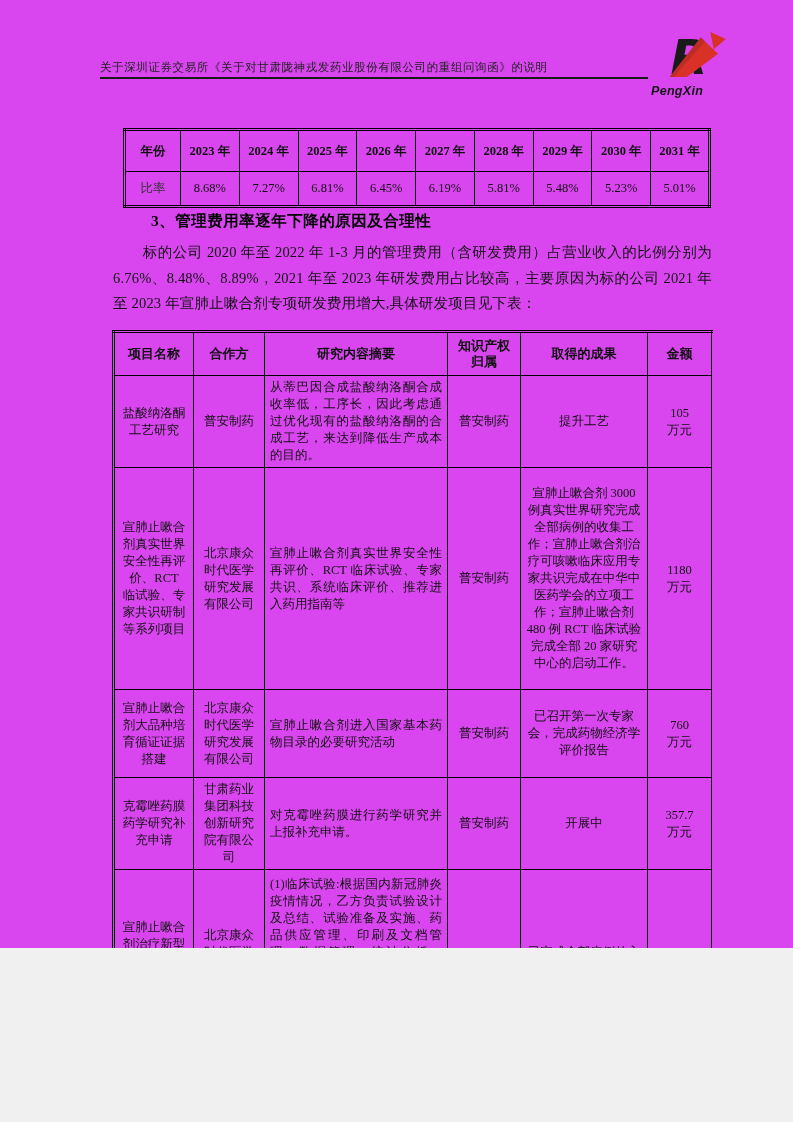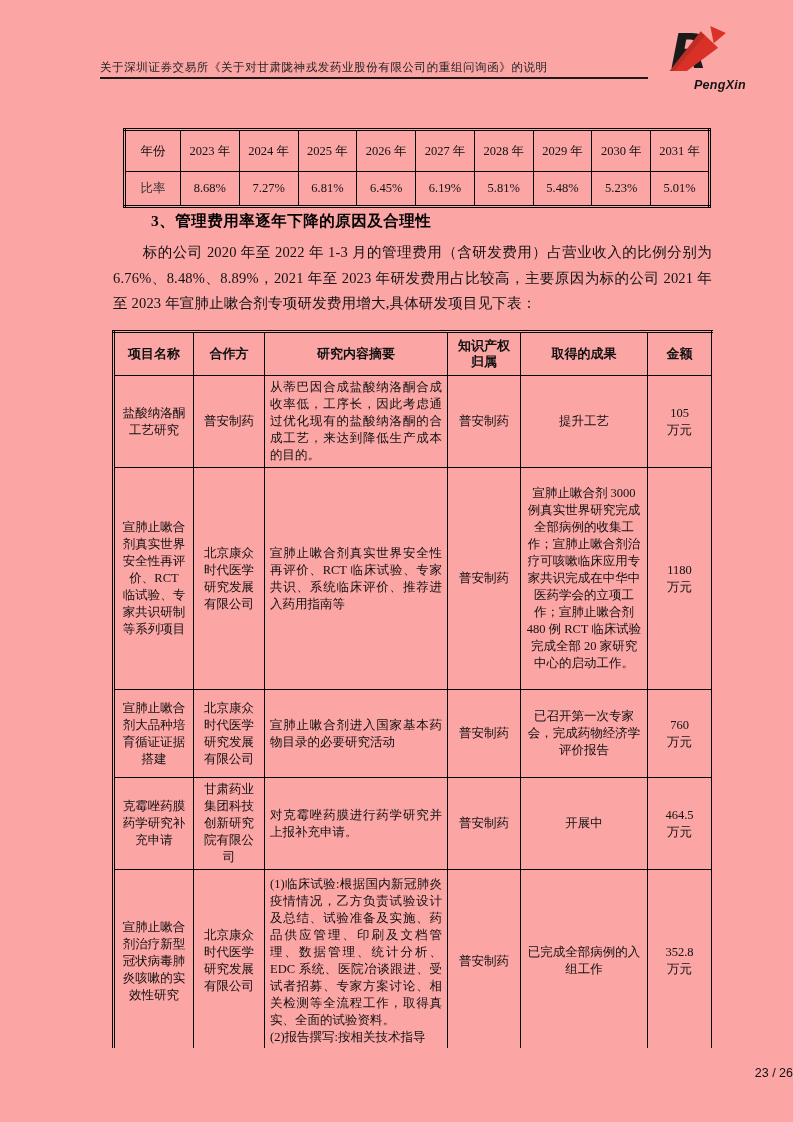--- a/index.html
+++ b/index.html
@@ -1,45 +1,45 @@
 <!DOCTYPE html>
 <html><head>
 <meta charset="utf-8">
 <style>
   html,body{margin:0;padding:0;background:#f0f0f0;}
   .page{
-    position:relative;width:793px;height:1122px;background:#fca5a5;
+    position:relative;width:793px;height:948px;background:#d946ef;
     margin:0 auto;overflow:hidden;color:#111;
     font-family:"Liberation Serif","DejaVu Serif",serif;
   }
   
   .header-title{
     position:absolute;left:100px;top:60px;width:545px;
     font-size:11.5px;letter-spacing:.6px;white-space:nowrap;color:#222;
   }
   .header-rule{
     position:absolute;left:100px;top:77px;width:548px;height:0;
     border-top:2px solid #1a1a1a;
   }
-  .logo{position:absolute;left:651px;top:24px;width:95px;text-align:right;}
+  .logo{position:absolute;left:651px;top:30px;width:95px;text-align:left;}
   .logo svg{display:block;margin:0 auto;}
   .logo-word{
     font-family:"Liberation Sans","DejaVu Sans",sans-serif;
     font-size:12.5px;font-weight:bold;font-style:italic;
     letter-spacing:.3px;color:#151515;margin-top:-2px;
   }
   
   .rtable-wrap{position:absolute;left:123px;top:128px;width:588px;}
   table{border-collapse:collapse;table-layout:fixed;width:100%;}
   .rtable{border:3px double #000;}
   .rtable th,.rtable td{
     border:1px solid #000;text-align:center;vertical-align:middle;
     font-size:12.5px;padding:0 2px;
   }
-  .rtable th{font-weight:normal;height:40px;}
+  .rtable th{font-weight:bold;height:40px;}
   .rtable td{height:33px;font-weight:normal;}
   .rtable .lbl{font-weight:normal;color:#333;}
   
   .sec-heading{
     position:absolute;left:151px;top:211px;font-size:15.5px;font-weight:bold;
     letter-spacing:.5px;color:#000;
   }
   .sec-paragraph{
     position:absolute;left:113px;top:240px;width:599px;
     font-size:14.5px;line-height:25.5px;text-align:justify;text-indent:2.05em;
@@ -183,21 +183,21 @@
         </td>
       </tr>
 
       <tr style="height:92px">
         <td class="c-name">克霉唑药膜药学研究补充申请</td>
         <td class="c-partner">甘肃药业集团科技创新研究院有限公司</td>
         <td class="c-summary">对克霉唑药膜进行药学研究并上报补充申请。</td>
         <td class="c-ip">普安制药</td>
         <td class="c-result">开展中</td>
         <td class="c-amt">
-          <span class="amt-val">464.5</span>
+          <span class="amt-val">357.7</span>
           <span class="amt-unit">万元</span>
         </td>
       </tr>
 
       <tr style="height:184px">
         <td class="c-name">宣肺止嗽合剂治疗新型冠状病毒肺炎咳嗽的实效性研究</td>
         <td class="c-partner">北京康众时代医学研究发展有限公司</td>
         <td class="c-summary">
           <div class="clip">(1)临床试验:根据国内新冠肺炎疫情情况，乙方负责试验设计及总结、试验准备及实施、药品供应管理、印刷及文档管理、数据管理、统计分析、EDC 系统、医院冶谈跟进、受试者招募、专家方案讨论、相关检测等全流程工作，取得真实、全面的试验资料。
 (2)报告撰写:按相关技术指导</div>

